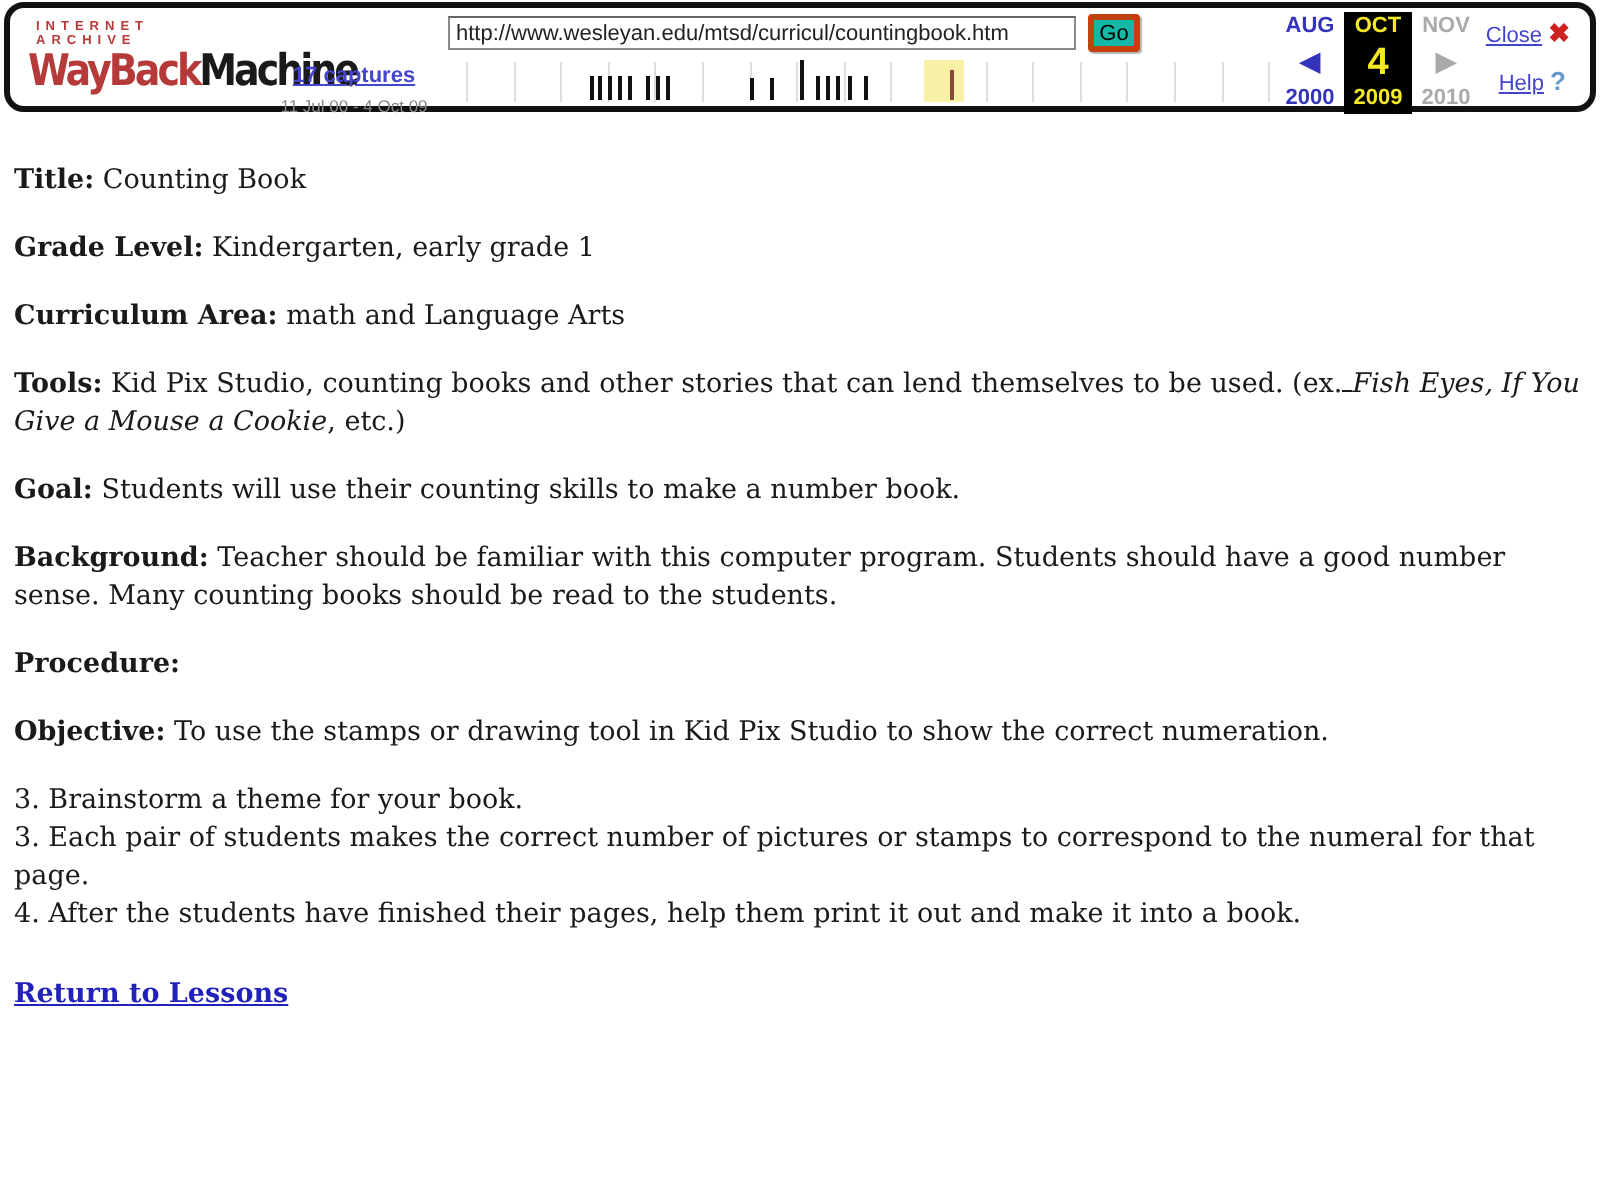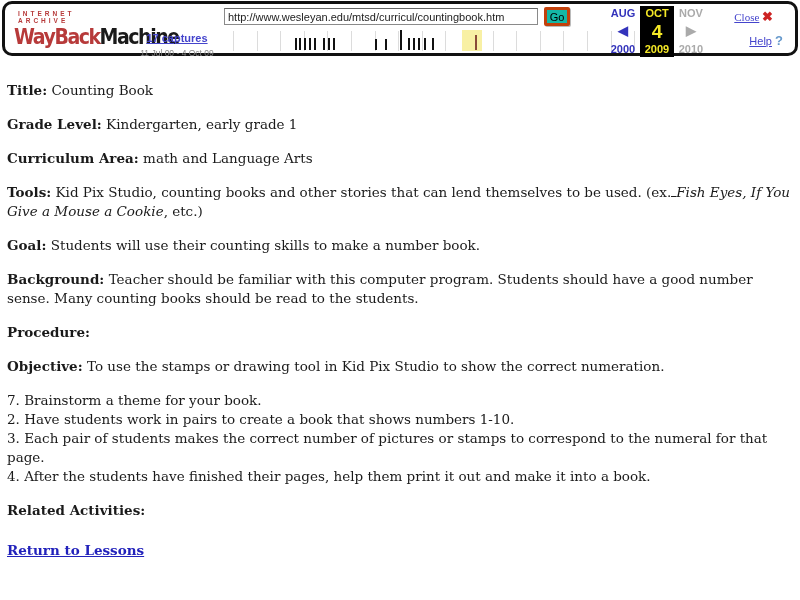--- a/index.html
+++ b/index.html
@@ -34,33 +34,33 @@
     background:#14b8a6; border:3px solid #c2410c; border-radius:2px;
     box-shadow:1px 1px 0 #bbb; cursor:pointer;
   }
 
   .timeline { position:absolute; left:228px; top:26px; width:403px; height:22px; }
   .timeline .tick { position:absolute; bottom:1px; width:1px; height:20px; background:#dcdcdc; }
   .timeline .hl { position:absolute; bottom:1px; height:21px; }
   .timeline .bar { position:absolute; bottom:2px; width:2px; }
 
   .datenav {
-    position:absolute; left:601px; top:2px; width:102px; height:51px;
+    position:absolute; left:633px; top:2px; width:102px; height:51px;
     display:grid; grid-template-columns:34px 34px 34px; grid-template-rows:15px 21px 15px;
     text-align:center; font-weight:bold; font-size:11px; line-height:15px;
   }
   .datenav .cell { cursor:pointer; }
   .datenav .black { background:#000000; }
   .blue-txt { color:#3333bb; }
   .yellow-txt { color:#f5e926; }
   .gray-txt { color:#aaaaaa; }
   .day-cell { font-size:19px; line-height:21px; }
   .arrow-cell { font-size:13px; line-height:20px; }
 
-  .close-box { position:absolute; right:22px; top:5px; font-size:11px; cursor:pointer;font-family:Liberation Serif, serif; }
+  .close-box { position:absolute; right:10px; top:5px; font-size:11px; cursor:pointer; }
   .help-box  { position:absolute; right:12px; bottom:5px; font-size:11px; cursor:pointer; }
   .tb-link { color:#4444cc; text-decoration:underline; }
   .close-x { color:#cc2222; font-weight:bold; font-size:13px; }
   .help-q  { color:#6699cc; font-weight:bold; font-size:13px; }
 
   
   .page { position:absolute; left:0; top:56px; width:800px; padding:10px 7px 0 7px; font-size:13.5px; line-height:19px; }
   .page p { margin:15px 0; }
   .lbl { font-weight:bold;margin-top:40px; }
   .ital { font-style:italic; }
@@ -184,27 +184,23 @@
   </p>
 
   <p>
     <span class="lbl">Procedure:</span>
     </p>
 
   <p>
     <span class="lbl">Objective:</span>
     <span>To use the stamps or drawing tool in Kid Pix Studio to show the correct numeration.</span>
   </p>
-    <div>7. Brainstorm a theme for your book.</div>
-    <div>2. Have students work in pairs to create a book that shows numbers 1-10.</div>
+    <div>3. Brainstorm a theme for your book.</div>
     <div>3. Each pair of students makes the correct number of pictures or stamps to correspond to the numeral for that page.</div>
     <div>4. After the students have finished their pages, help them print it out and make it into a book.</div>
   <p></p>
 
-  <p>
-    <span class="lbl">Related Activities:</span>
-    </p>
   <p></p>
 
   <div class="center">
     <a class="return-link">Return to Lessons</a>
   </div>
 </div>
 
 </body></html>

